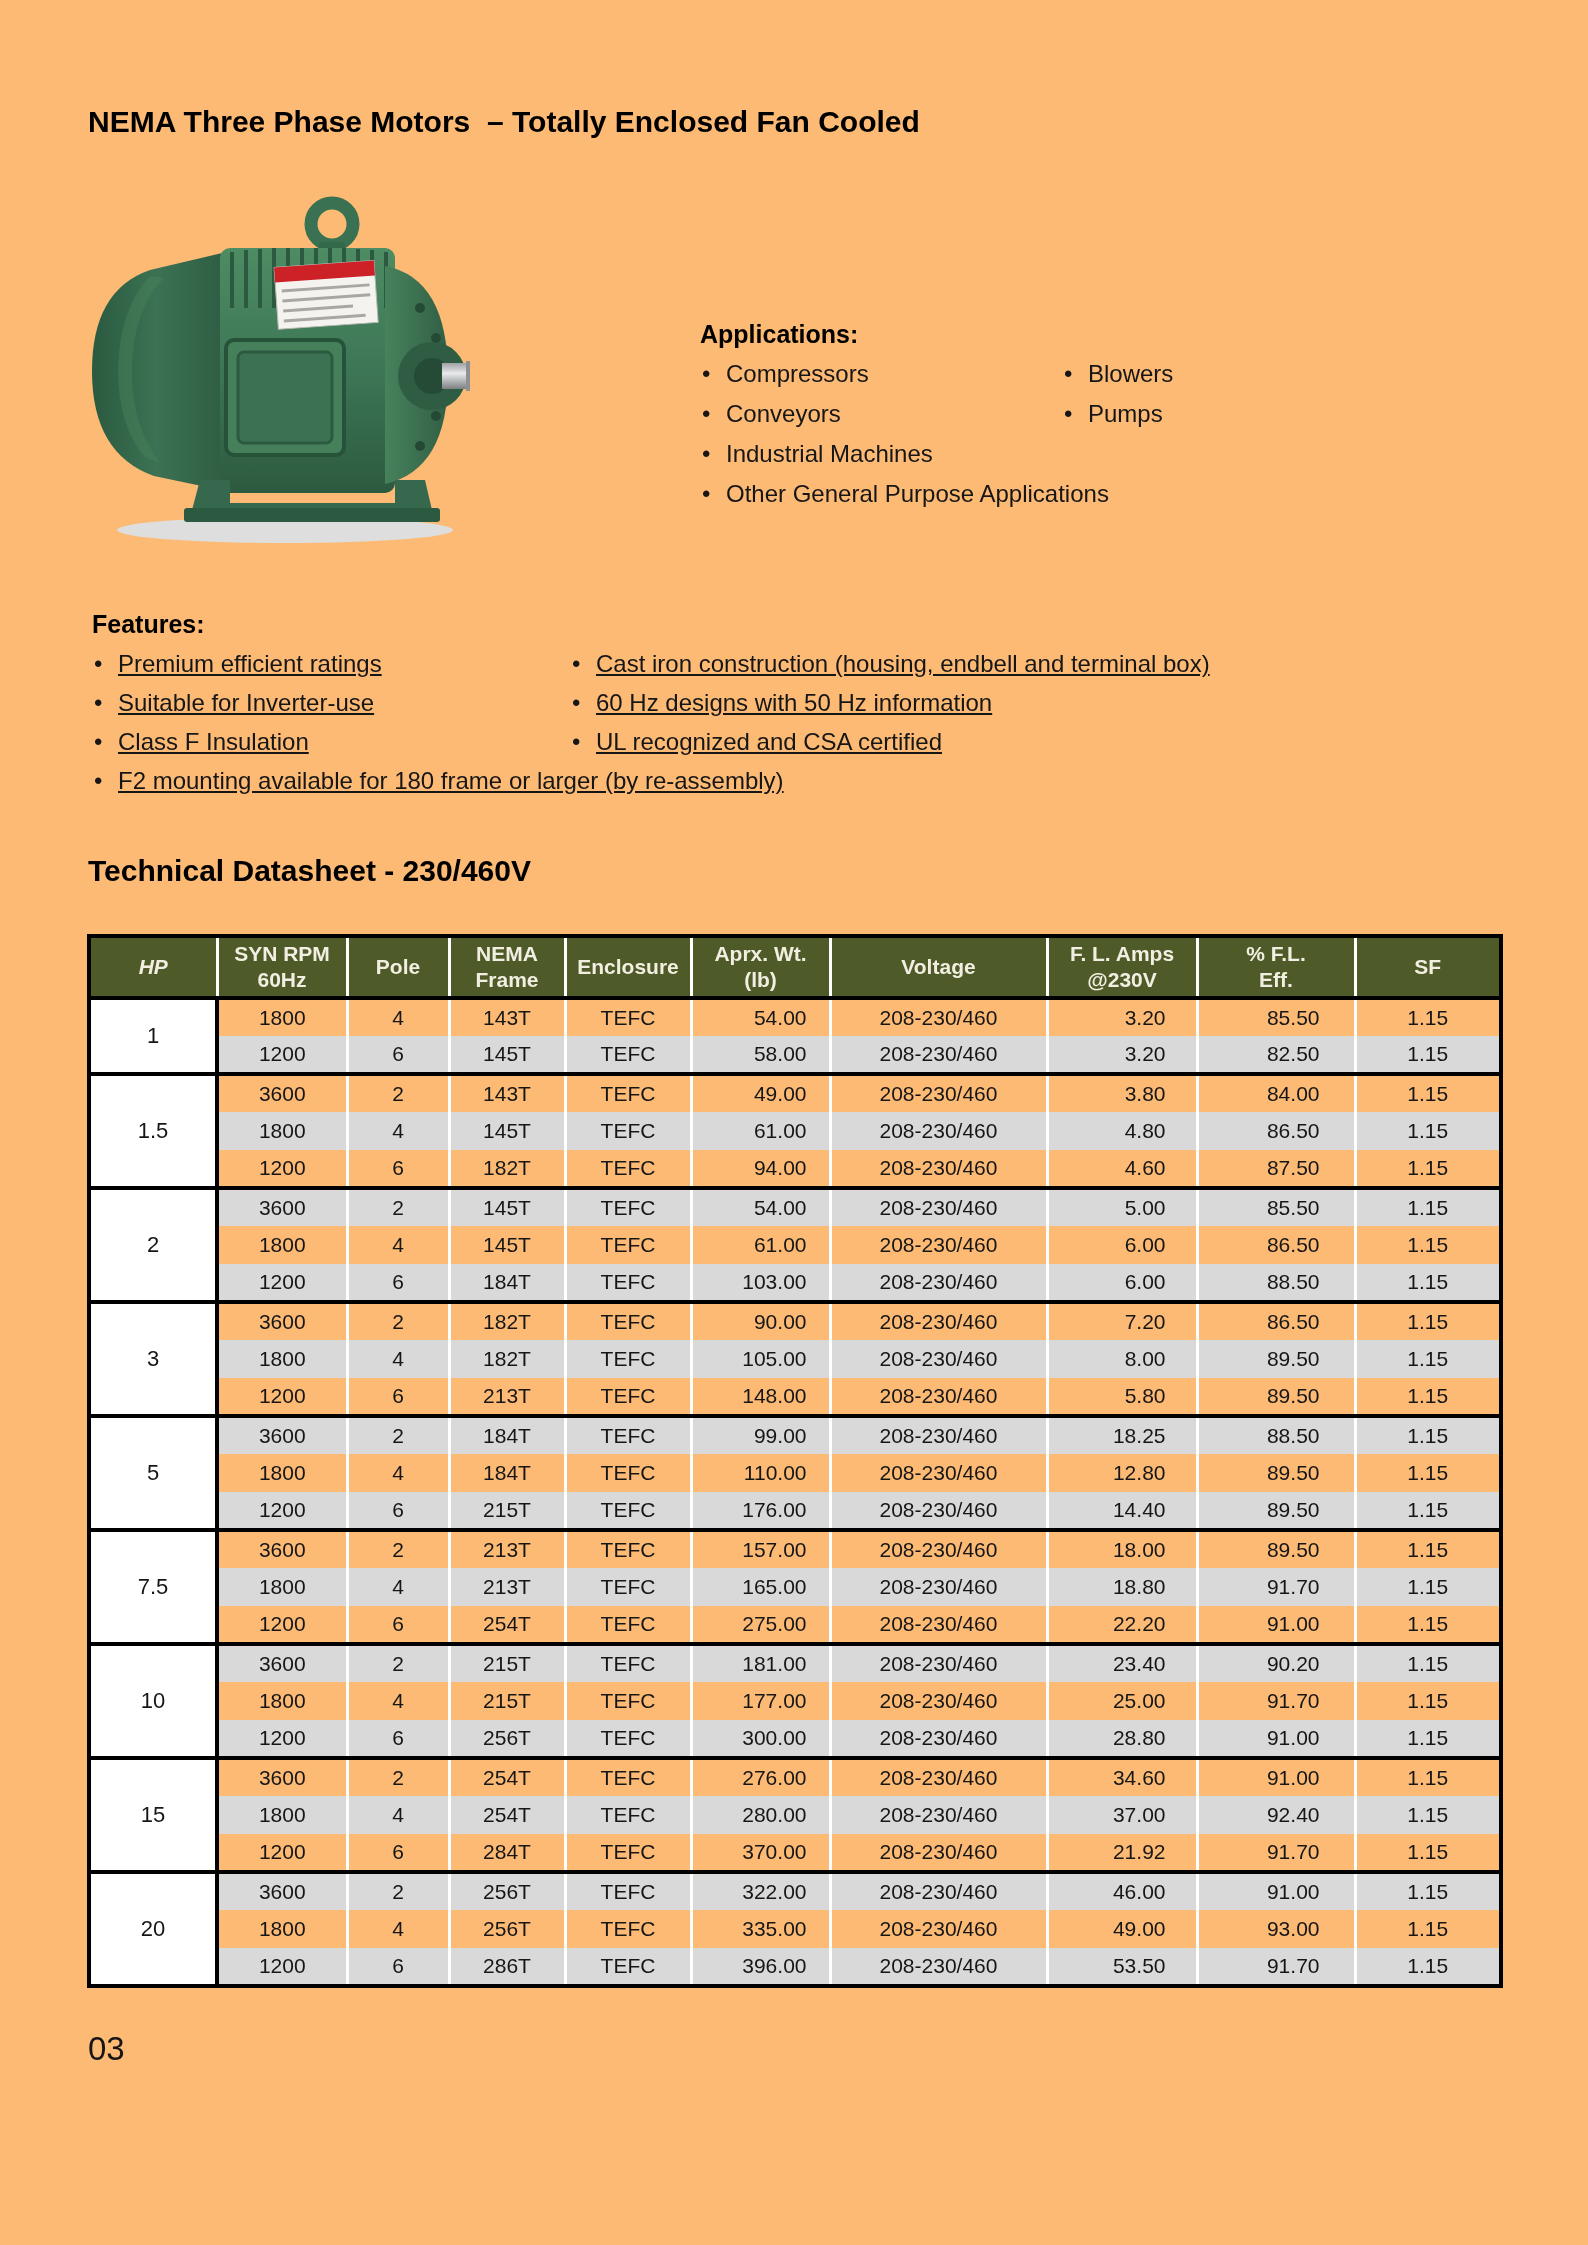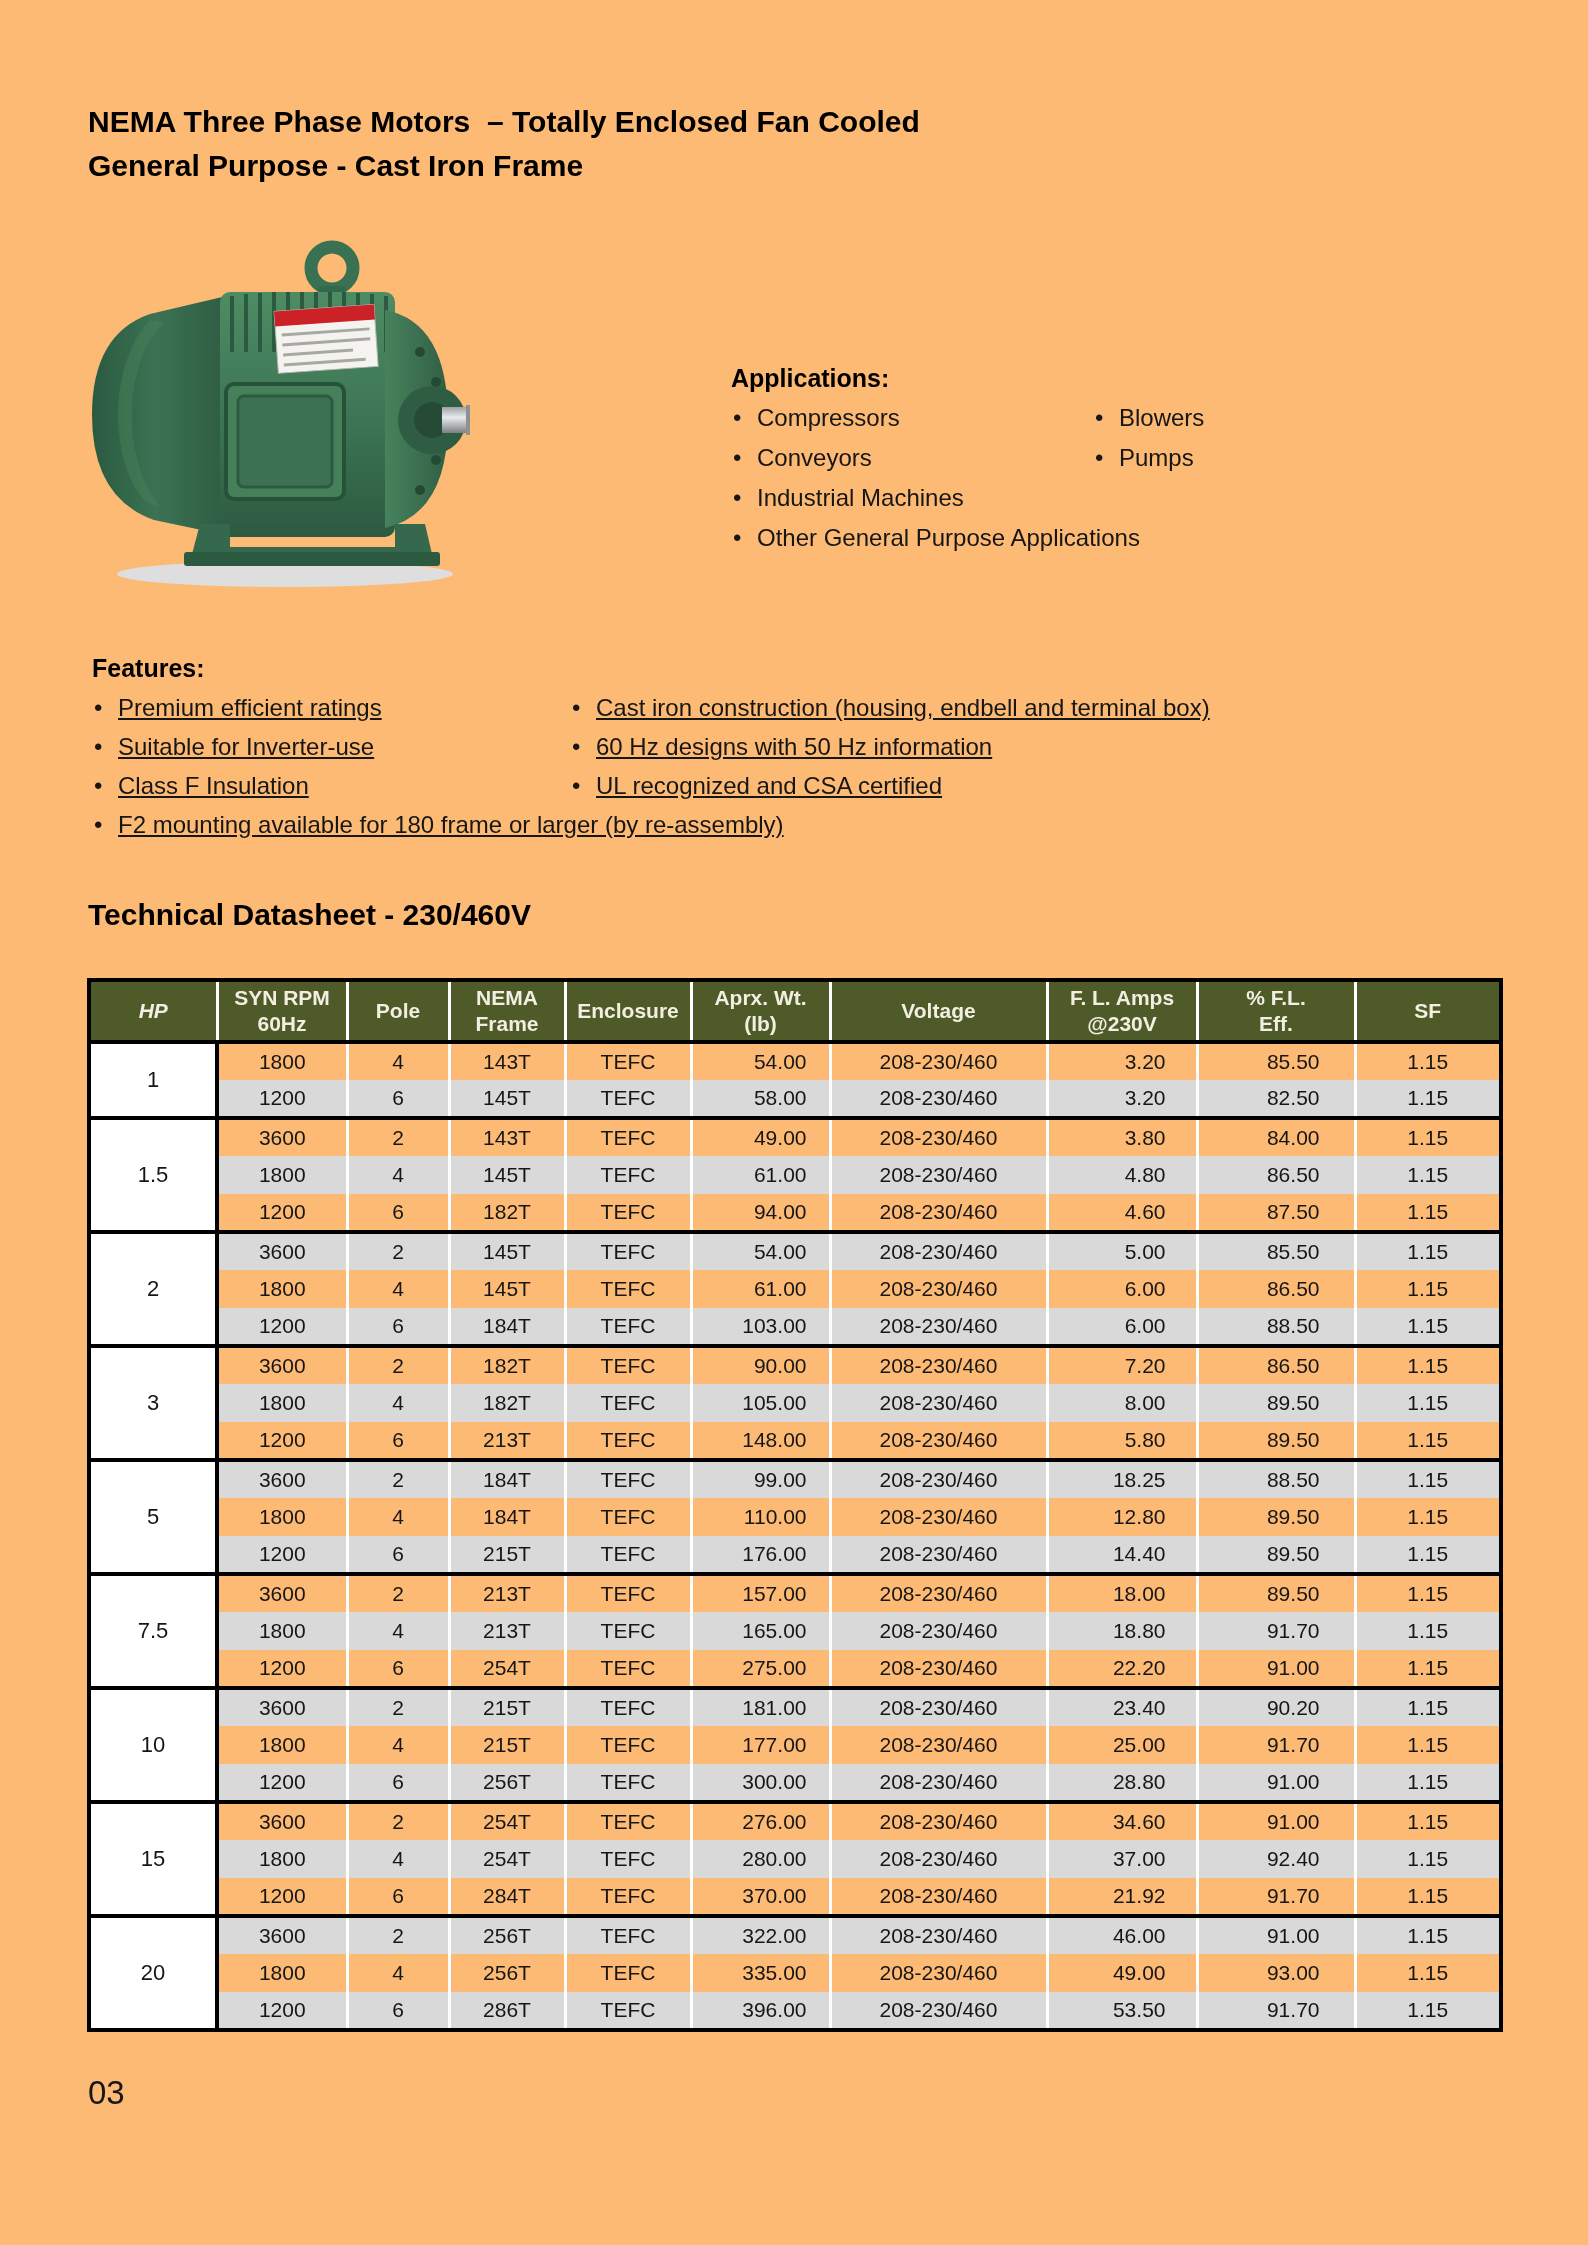--- a/index.html
+++ b/index.html
@@ -5,21 +5,21 @@
   * { margin:0; padding:0; box-sizing:border-box; }
   html,body { background:#ffffff; }
   .page {
     position:relative; width:1588px; height:2245px; background:#fdba74;
     font-family:"Liberation Sans","DejaVu Sans",sans-serif; color:#161616;
     overflow:hidden;
   }
   .title-block { padding-top:100px; margin-left:88px; }
   .title-line { font-size:30px; font-weight:700; line-height:44px; white-space:pre-wrap; color:#000; }
 
-  .hero { display:flex; margin-left:80px; margin-top:14px; height:402px;gap:31px; }
+  .hero { display:flex; margin-left:80px; margin-top:14px; height:402px; }
   .motor-fig { width:390px; height:395px; flex:0 0 auto; }
 
   .apps { margin-left:230px; padding-top:156px; }
   .list-heading { font-size:25px; font-weight:700; line-height:40px; color:#000; }
   .bullet-grid { display:grid; }
   .apps .bullet-grid { grid-template-columns:362px auto; }
   .bullet-item {
     position:relative; font-size:24px; line-height:40px; padding-left:26px;
   }
   .bullet-item::before { content:"\2022"; position:absolute; left:2px; top:0; }
@@ -52,21 +52,20 @@
   table.spec td.c7 { text-align:right; padding-right:34px; }
   .page-number { margin-left:88px; margin-top:42px; font-size:33px; }
 </style>
 </head>
 <body>
 
 <div class="page" style="--header-bg: #4e5a27; --header-text: #f2efe2; --row-shade: #d9d9d9;">
 
   <div class="title-block">
     <div class="title-line">NEMA Three Phase Motors  – Totally Enclosed Fan Cooled</div>
-    <div class="title-line">General Purpose - Cast Iron Frame</div>
   </div>
 
   <div class="hero">
     <div class="motor-fig">
       <svg width="390" height="395" viewBox="0 0 390 395">
         <defs>
           <linearGradient id="rearGrad" x1="0" y1="0" x2="1" y2="0">
             <stop offset="0" stop-color="#2a5a40"></stop>
               <stop offset="0.45" stop-color="#3c7253"></stop>
               <stop offset="1" stop-color="#2c5a40"></stop>

